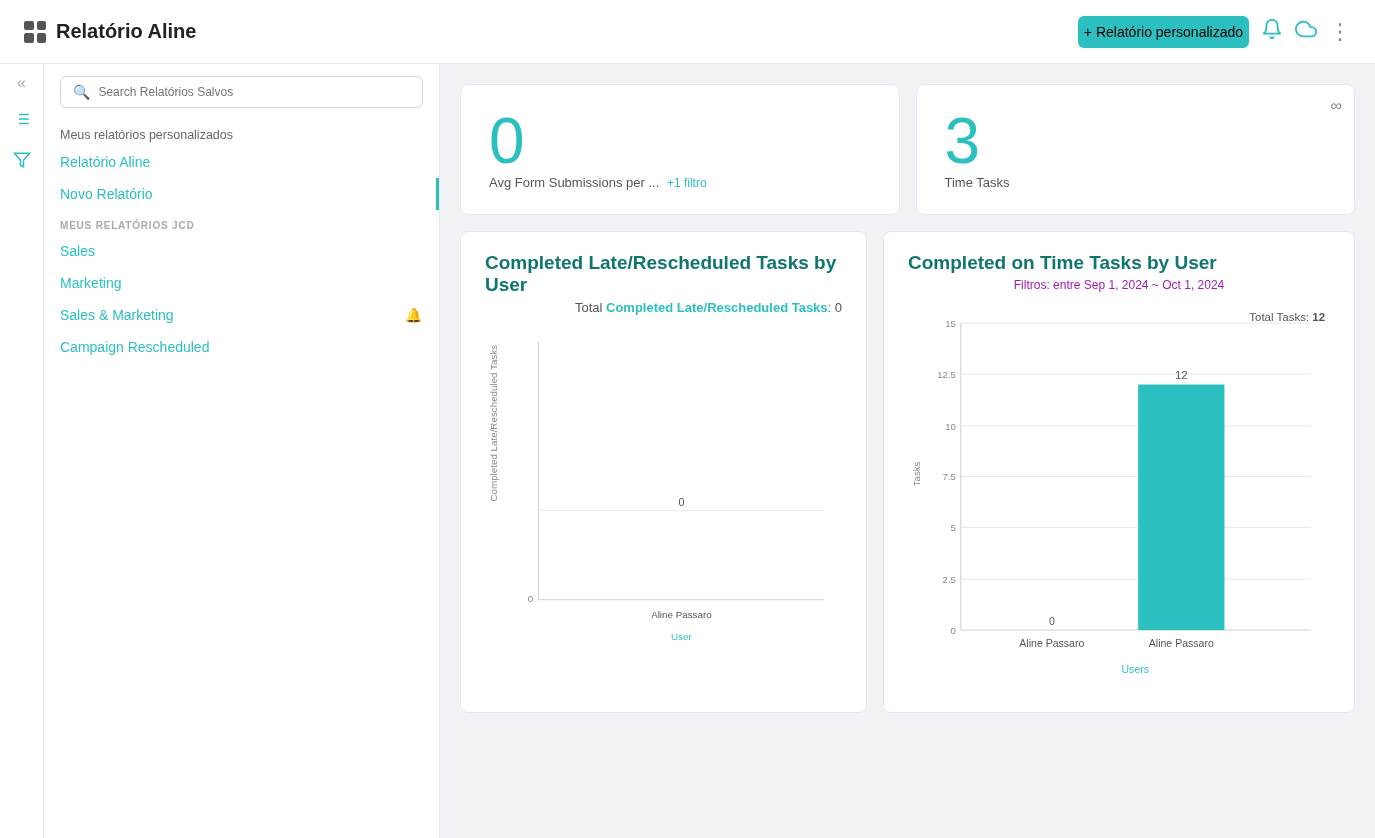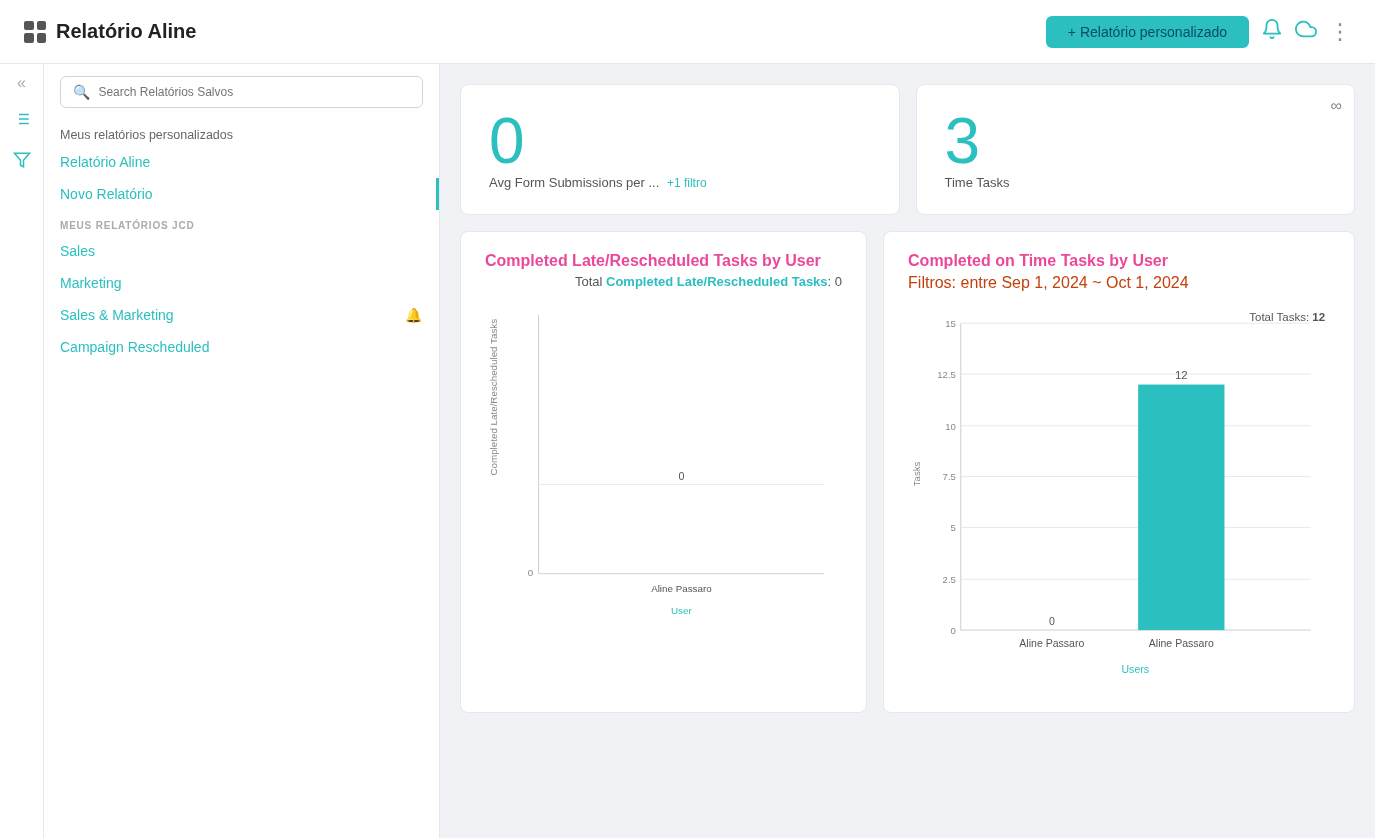--- a/index.html
+++ b/index.html
@@ -10,22 +10,22 @@
       display: flex; align-items: center; justify-content: space-between;
       background: #fff; padding: 0 24px; height: 64px;
       border-bottom: 1px solid #e5e7eb;
     }
     .header-left { display: flex; align-items: center; gap: 10px; }
     .header-logo { display: grid; grid-template-columns: 1fr 1fr; gap: 3px; width: 22px; height: 22px; }
     .header-logo span { background: #555; border-radius: 2px; }
     .header-title { font-size: 20px; font-weight: 600; color: #222; }
     .header-right { display: flex; align-items: center; gap: 12px; }
     .btn-new-report {
-      background: #2bbfbf; color: #0c4a6e; border: none; border-radius: 6px;
-      padding: 8px 22px; font-size: 14px; cursor: pointer; font-weight: 500;
+      background: #2bbfbf; color: #000000; border: none; border-radius: 6px;
+      padding: 8px 6px; font-size: 14px; cursor: pointer; font-weight: 500;
     }
     .header-icon { color: #2bbfbf; font-size: 20px; cursor: pointer; }
     .header-dots { color: #888; font-size: 22px; cursor: pointer; }
 
     
     .main-layout { display: flex; height: calc(838px - 64px); }
 
     
     .sidebar {
       width: 440px; background: #fff; border-right: 1px solid #e5e7eb;
@@ -76,22 +76,22 @@
     .stat-card .stat-label { font-size: 13px; color: #555; margin-top: 2px; }
     .stat-card .stat-filter { color: #2bbfbf; font-size: 12px; margin-left: 4px; }
     .stat-card .dots-menu { position: absolute; top: 12px; right: 12px; color: #888; cursor: pointer; font-size: 16px; }
 
     
     .charts-row { display: flex; gap: 16px; }
     .chart-card {
       background: #fff; border-radius: 8px; border: 1px solid #e5e7eb;
       padding: 20px 24px; flex: 1; min-height: 460px;
     }
-    .chart-title { font-size: 16px; font-weight: 600; color: #ec4899; margin-bottom: 4px; }
-    .chart-subtitle { font-size: 16px; color: #c2410c; margin-bottom: 12px; }
+    .chart-title { font-size: 19px; font-weight: 600; color: #0f766e; margin-bottom: 4px; }
+    .chart-subtitle { font-size: 12px; color: #a21caf; margin-bottom: 12px; text-align: center; }
     .chart-total { font-size: 13px; color: #555; text-align: right; margin-bottom: 8px; }
     .chart-total span { color: #2bbfbf; font-weight: 600; }
 
     
     .chart-area { width: 100%; }
     .axis-label { font-size: 11px; fill: #888; }
     .bar-teal { fill: #2bbfbf; }
   </style>
 </head>
 <body>

